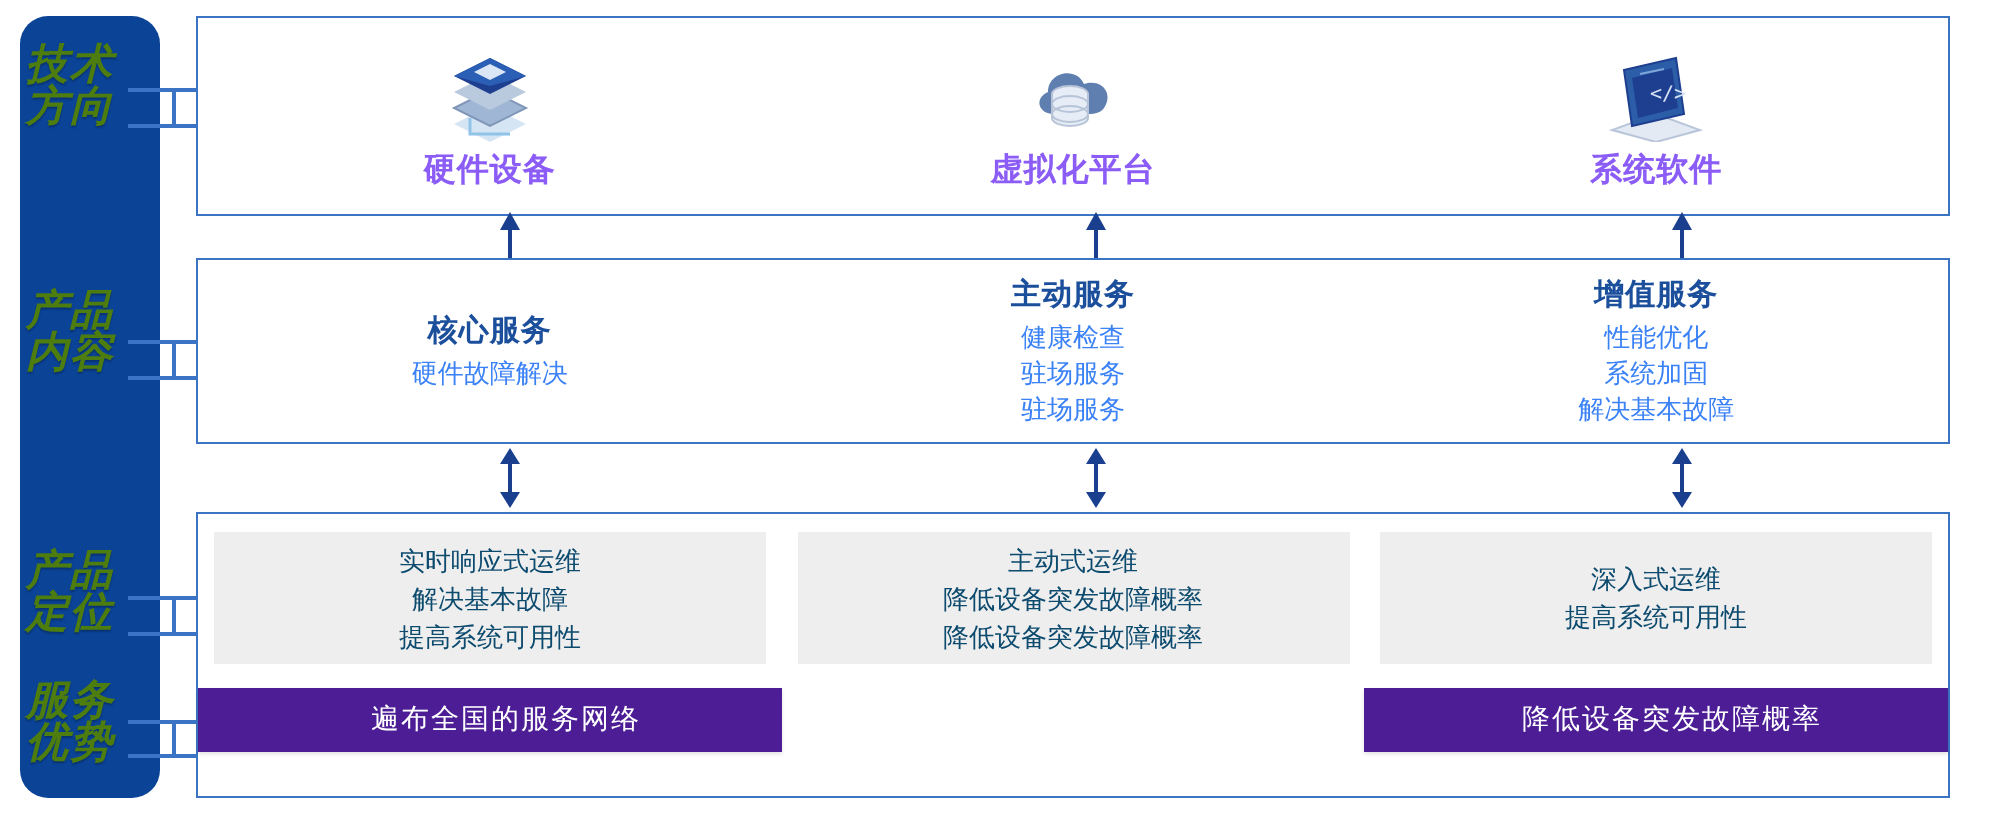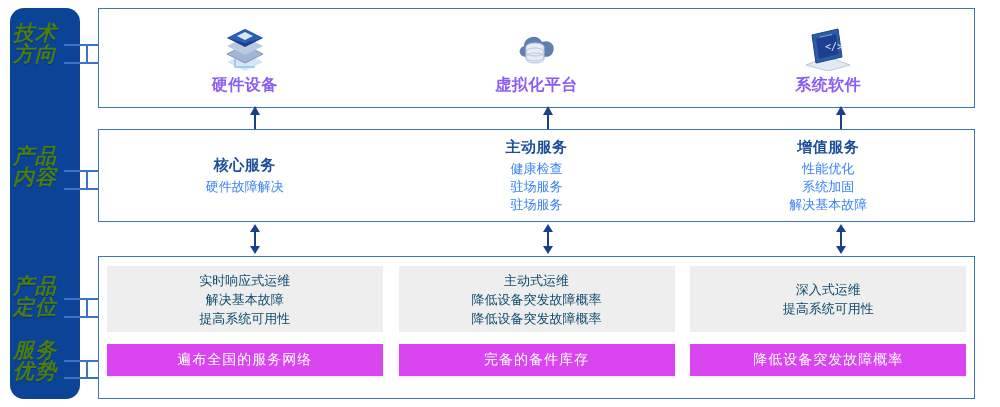--- a/index.html
+++ b/index.html
@@ -64,24 +64,25 @@
   .pos-cols{position:absolute;left:0;top:0;width:100%;height:100%;
             display:flex;align-items:flex-start;}
   .pos-col{flex:1;display:flex;flex-direction:column;align-items:center;}
   .gray-box{
     width:276px;height:66px;background:#eeeeee;
     display:flex;flex-direction:column;align-items:center;justify-content:center;
     margin-top:9px;
   }
   .gray-line{color:#0c4a6e;font-size:13px;line-height:19px;}
   .blue-bar{
-    width:276px;height:32px;background:#d946ef;
+    width:276px;height:32px;background:#4c1d95;
     display:flex;align-items:center;justify-content:center;
     color:#ffffff;font-size:14px;letter-spacing:1px;margin-top:12px;
     box-shadow:0 1px 2px rgba(0,0,0,.12);
+    padding-left:16px;
   }
 
   
   .arrow-up{position:absolute;width:14px;height:26px;}
   .arrow-both{position:absolute;width:14px;height:30px;}
 </style>
 </head>
 <body>
 
 <div class="canvas">
@@ -244,21 +245,20 @@
           <div class="gray-line">提高系统可用性</div>
         </div>
         <div class="blue-bar">遍布全国的服务网络</div>
       </div>
       <div class="pos-col">
         <div class="gray-box">
           <div class="gray-line">主动式运维</div>
           <div class="gray-line">降低设备突发故障概率</div>
           <div class="gray-line">降低设备突发故障概率</div>
         </div>
-        <div class="blue-bar">完备的备件库存</div>
       </div>
       <div class="pos-col">
         <div class="gray-box">
           <div class="gray-line">深入式运维</div>
           <div class="gray-line">提高系统可用性</div>
         </div>
         <div class="blue-bar">降低设备突发故障概率</div>
       </div>
     </div>
   </div>

